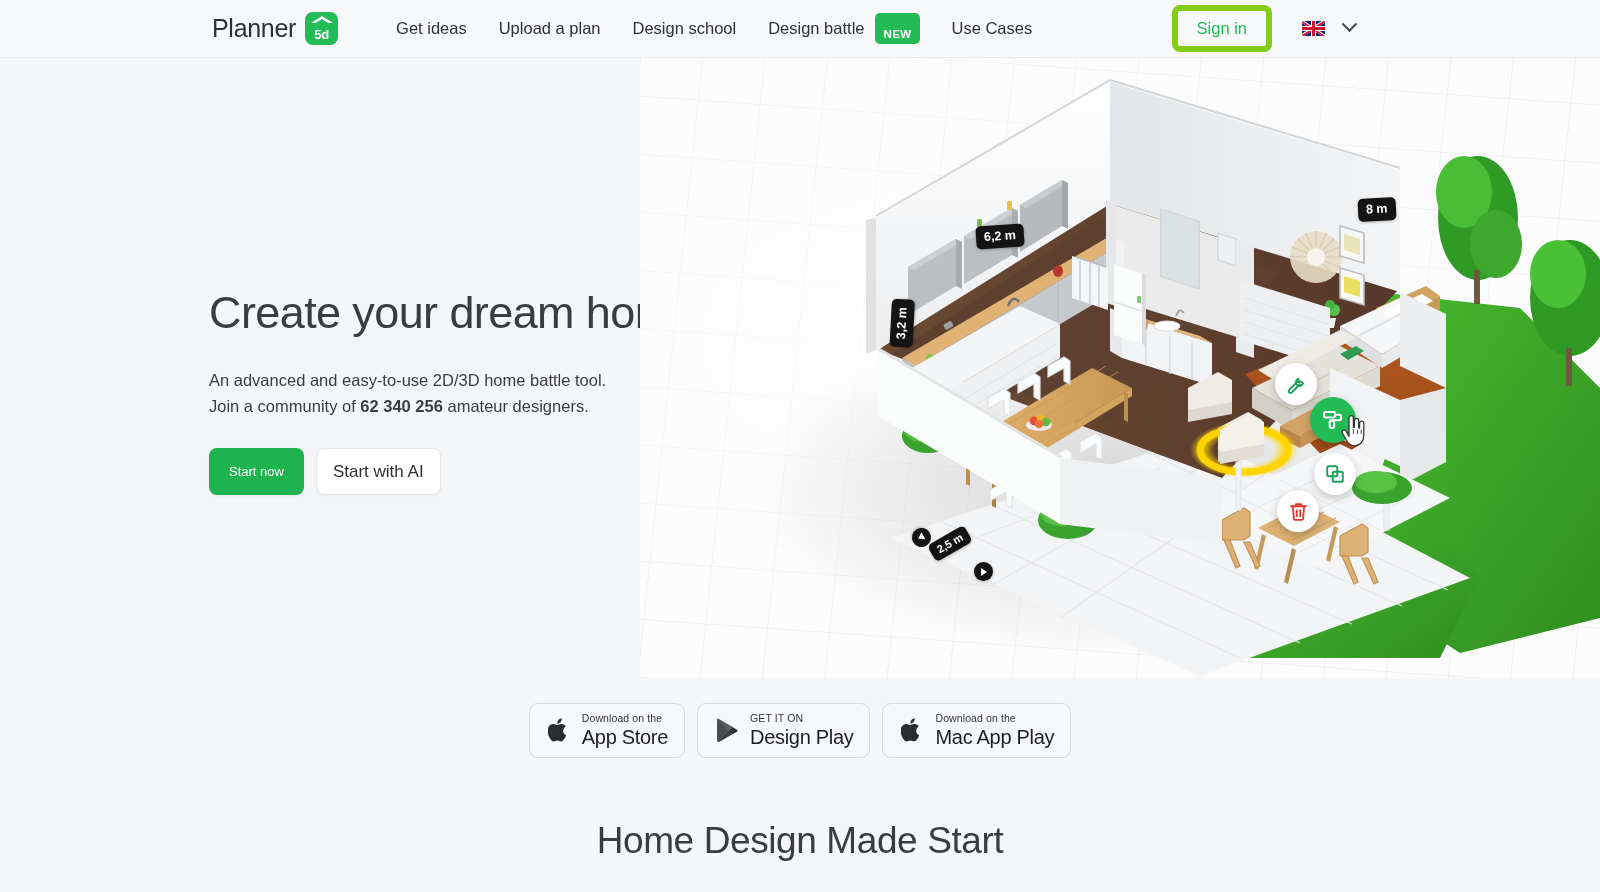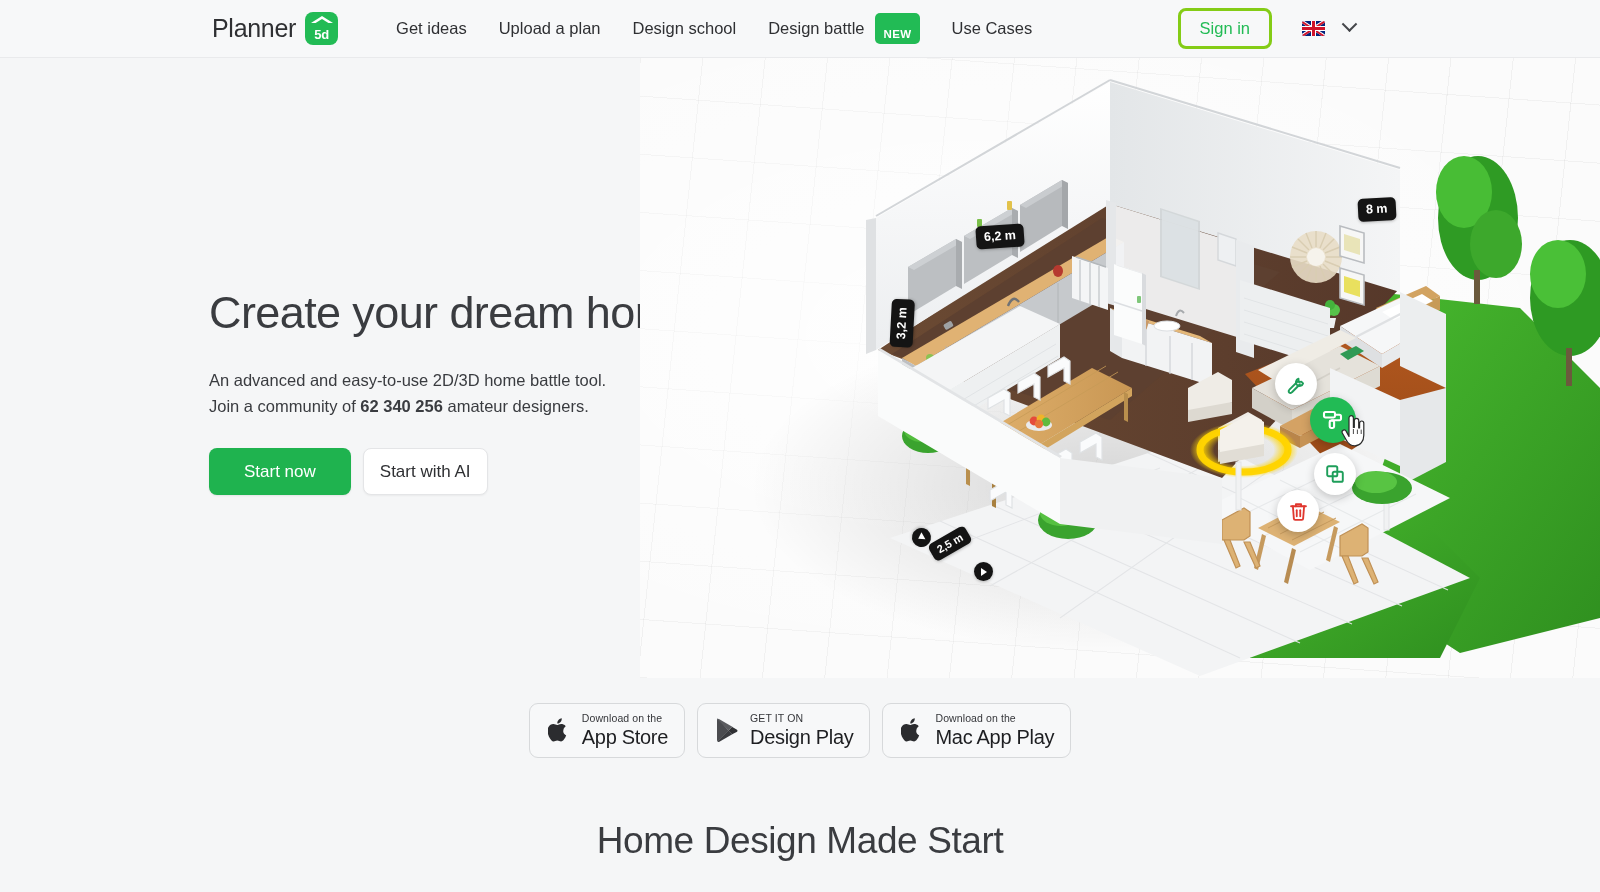--- a/index.html
+++ b/index.html
@@ -52,21 +52,21 @@
   }
   .badge-new {
     display: inline-block; margin-left: 11px;
     background: #22bb55; color: #fff;
     font-size: 11.5px; font-weight: 700; letter-spacing: .4px;
     border-radius: 5px; padding: 16px 8px 4px 8px; line-height: 1;
   }
 
   .header-right { margin-left: auto; margin-right: 245px; display: flex; align-items: center; gap: 30px; }
   .signin {
-    border: 3px solid #84cc16; color: #22bb55; background: transparent;
+    border: 6px solid #84cc16; color: #22bb55; background: transparent;
     border-radius: 8px; font-size: 16.5px; padding: 9px 19px; cursor: pointer;
     font-family: "Liberation Sans", sans-serif; line-height: 1;
   }
   .lang { display: flex; align-items: center; gap: 19px; cursor: pointer; }
   .flag-uk {
     width: 23px; height: 15px; position: relative; overflow: hidden;
     background: #00247d; border-radius: 2px; display: inline-block;
   }
   .flag-uk i { position: absolute; display: block; }
   .f-d1 { width: 30px; height: 3px; background: #fff; top: 6px; left: -4px; transform: rotate(33deg); transform-origin: center; }
@@ -82,21 +82,21 @@
   
   .hero { position: absolute; top: 58px; left: 0; width: 1600px; height: 834px; background: #f5f6f7; overflow: hidden; }
 
   .hero-copy { position: absolute; left: 209px; top: 230px; width: 560px; }
   .hero-title { font-size: 45px; color: #3a3c40; font-weight: 400; letter-spacing: -0.6px; line-height: 1.12; }
   .hero-sub { margin-top: 29px; font-size: 16.5px; color: #3a3c40; line-height: 1.58; }
   .hero-sub b { font-weight: 700; }
   .cta-row { margin-top: 28px; display: flex; gap: 12px; }
   .btn-primary {
     background: #1fb34f; color: #fff; border: none; border-radius: 8px;
-    font-size: 17px; padding: 14px 35px; cursor: pointer; line-height: 1;
+    font-size: 13px; padding: 14px 20px; cursor: pointer; line-height: 1;
     font-family: "Liberation Sans", sans-serif;
     box-shadow: 0 1px 2px rgba(0,0,0,.08);
   }
   .btn-ghost {
     background: #fff; color: #2f3033; border: 1px solid #e4e5e7; border-radius: 8px;
     font-size: 17px; padding: 14px 16px; cursor: pointer; line-height: 1;
     font-family: "Liberation Sans", sans-serif;
     box-shadow: 0 1px 2px rgba(0,0,0,.05);
   }
 

